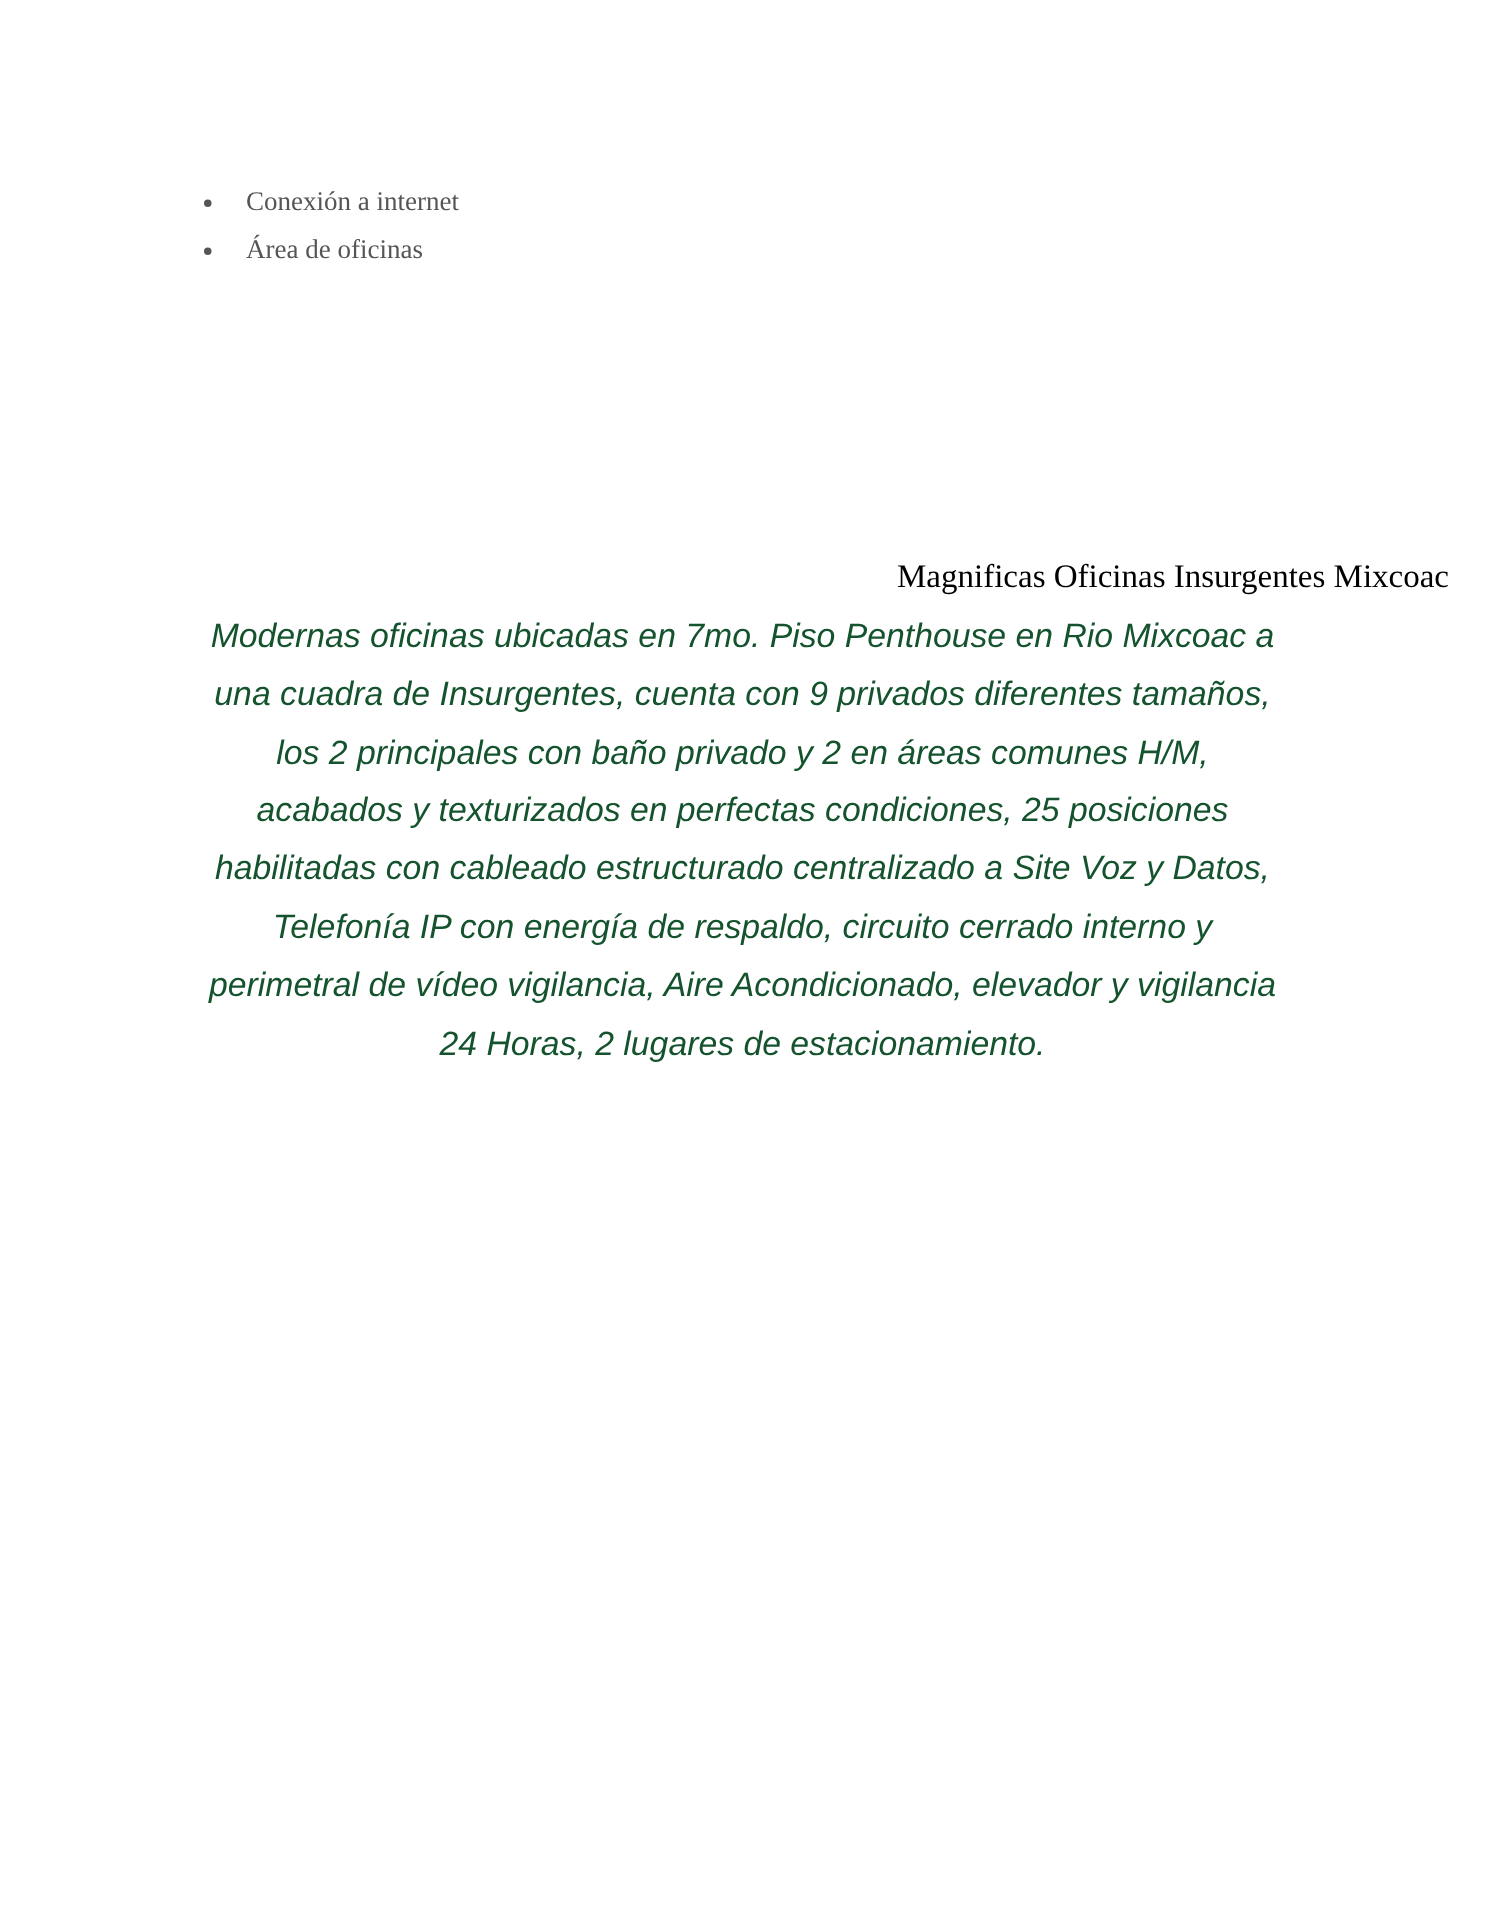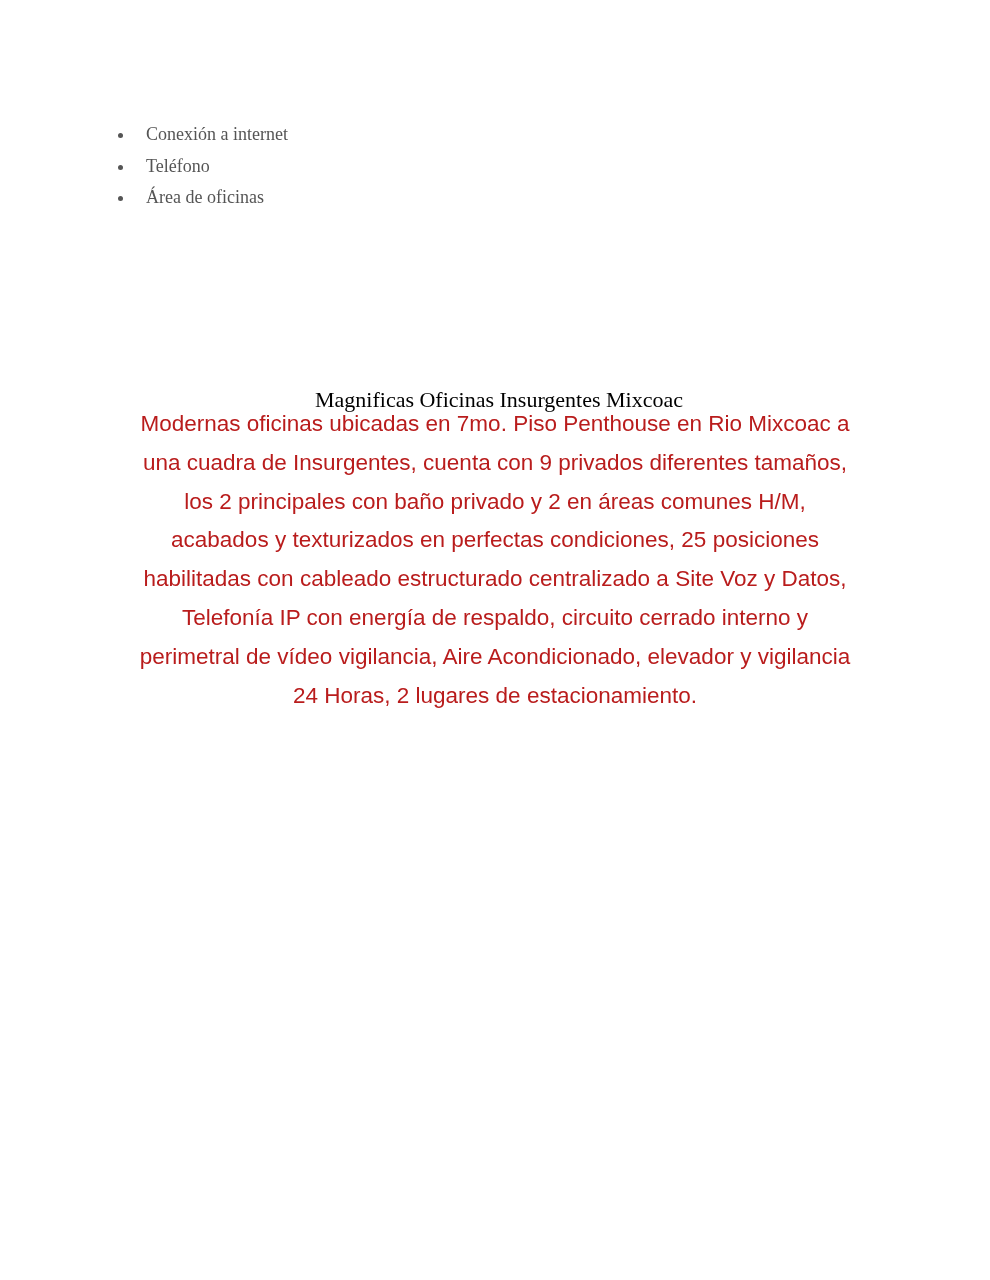--- a/index.html
+++ b/index.html
@@ -16,21 +16,21 @@
     .page {
       position: absolute;
       left: 0;
       top: 0;
       width: 990px;
       height: 1280px;
       background: #ffffff;
     }
     .features-list {
       position: absolute;
-      left: 114px;
+      left: 132px;
       top: 119px;
       margin: 0;
       padding: 0;
       list-style: none;
       font-family: "Liberation Serif", serif;
       font-size: 18px;
       color: #555555;
     }
     .features-list li {
       position: relative;
@@ -46,57 +46,54 @@
       width: 5px;
       height: 5px;
       border-radius: 50%;
       background: #555555;
     }
     .listing-title {
       position: absolute;
       left: 0;
       top: 368px;
       width: 966px;
-      text-align: center;
+      text-align: right;
       font-family: "Liberation Serif", serif;
       font-size: 22px;
       line-height: 32px;
       color: #000000;
-      margin: 16px;
+      margin: 0;
       font-weight: normal;
     }
     .listing-description {
       position: absolute;
       left: 135px;
       top: 405px;
       width: 720px;
       text-align: center;
       font-family: "Liberation Sans", sans-serif;
       font-size: 22.5px;
       line-height: 38.8px;
-      color: #b91c1c;
+      color: #14532d;
       margin: 0;
+      font-style: italic;
     }
   </style>
 </head>
 <body>
 
 <div class="page">
 
   <ul class="features-list">
     <li>
       <span class="bullet"></span>
       <span>Conexión a internet</span>
     </li>
     <li>
       <span class="bullet"></span>
-      <span>Teléfono</span>
-    </li>
-    <li>
-      <span class="bullet"></span>
       <span>Área de oficinas</span>
     </li>
   </ul>
 
   <h2 class="listing-title">Magnificas Oficinas Insurgentes Mixcoac</h2>
 
   <p class="listing-description">Modernas oficinas ubicadas en 7mo. Piso Penthouse en Rio Mixcoac a una cuadra de Insurgentes, cuenta con 9 privados diferentes tamaños, los 2 principales con baño privado y 2 en áreas comunes H/M, acabados y texturizados en perfectas condiciones, 25 posiciones habilitadas con cableado estructurado centralizado a Site Voz y Datos, Telefonía IP con energía de respaldo, circuito cerrado interno y perimetral de vídeo vigilancia, Aire Acondicionado, elevador y vigilancia 24 Horas, 2 lugares de estacionamiento.</p>
 
 </div>
 

